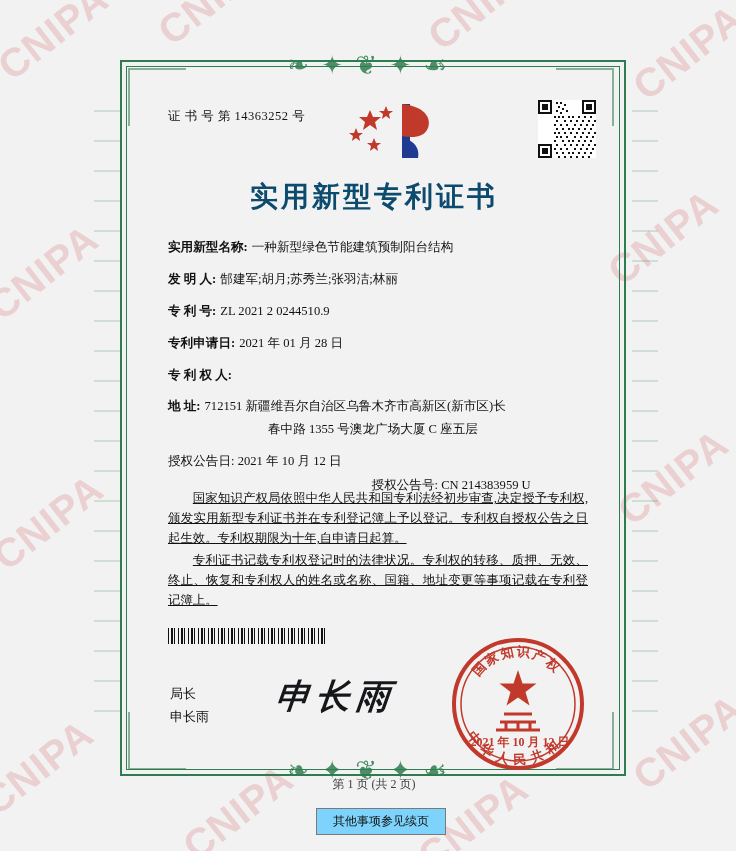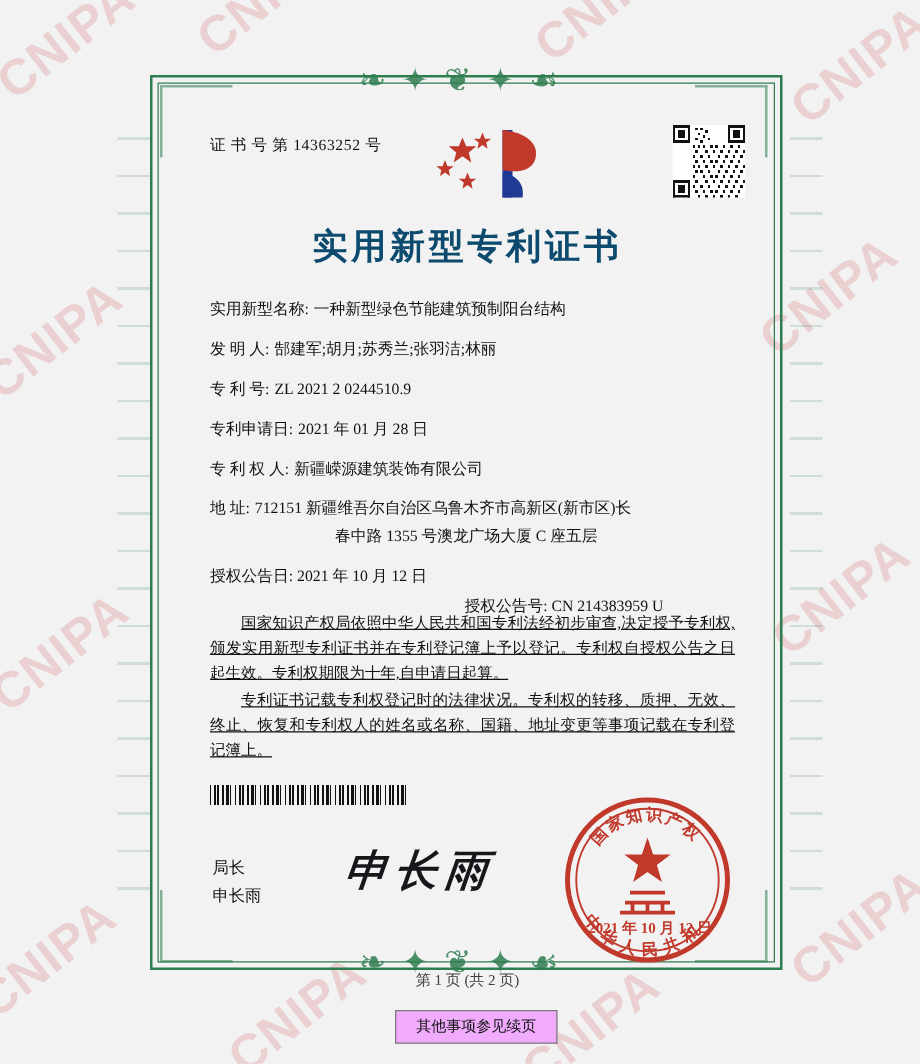--- a/index.html
+++ b/index.html
@@ -179,20 +179,21 @@
     line-height: 1.5;
   }
   .frow {
     display: flex;
     margin-bottom: 13px;
     align-items: flex-start;
   }
   .flabel {
     flex: 0 0 auto;
     white-space: nowrap;
+    font-weight: bold;
   }
   .fvalue {
     flex: 1 1 auto;
     padding-left: 4px;
   }
   .frow-split {
     display: flex;
     margin-bottom: 13px;
     text-align: right;
   }
@@ -286,21 +287,21 @@
     font-size: 12px;
     color: #404040;
   }
   .note-box {
     position: absolute;
     left: 168px;
     top: 722px;
     width: 116px;
     padding: 4px 6px;
     border: 1px solid #7a7a7a;
-    background: #f0abfc;
+    background: #7dd3fc;
     text-align: center;
     font-size: 12px;
     color: #111;
   }
 </style>
 </head>
 <body>
 
 <div class="watermark-layer">
   <div class="wm" style="left:-10px; top:10px;">CNIPA</div>
@@ -477,21 +478,20 @@
         <span class="fvalue">ZL 2021 2 0244510.9</span>
       </div>
 
       <div class="frow">
         <span class="flabel">专利申请日:</span>
         <span class="fvalue">2021 年 01 月 28 日</span>
       </div>
 
       <div class="frow">
         <span class="flabel">专 利 权 人:</span>
-        <span class="fvalue">新疆嵘源建筑装饰有限公司</span>
       </div>
 
       <div class="frow">
         <span class="flabel">地        址:</span>
         <span class="fvalue">712151  新疆维吾尔自治区乌鲁木齐市高新区(新市区)长</span>
       </div>
       <div class="addr-line2">春中路 1355 号澳龙广场大厦 C 座五层</div>
 
       <div class="frow-split">
         <div>

